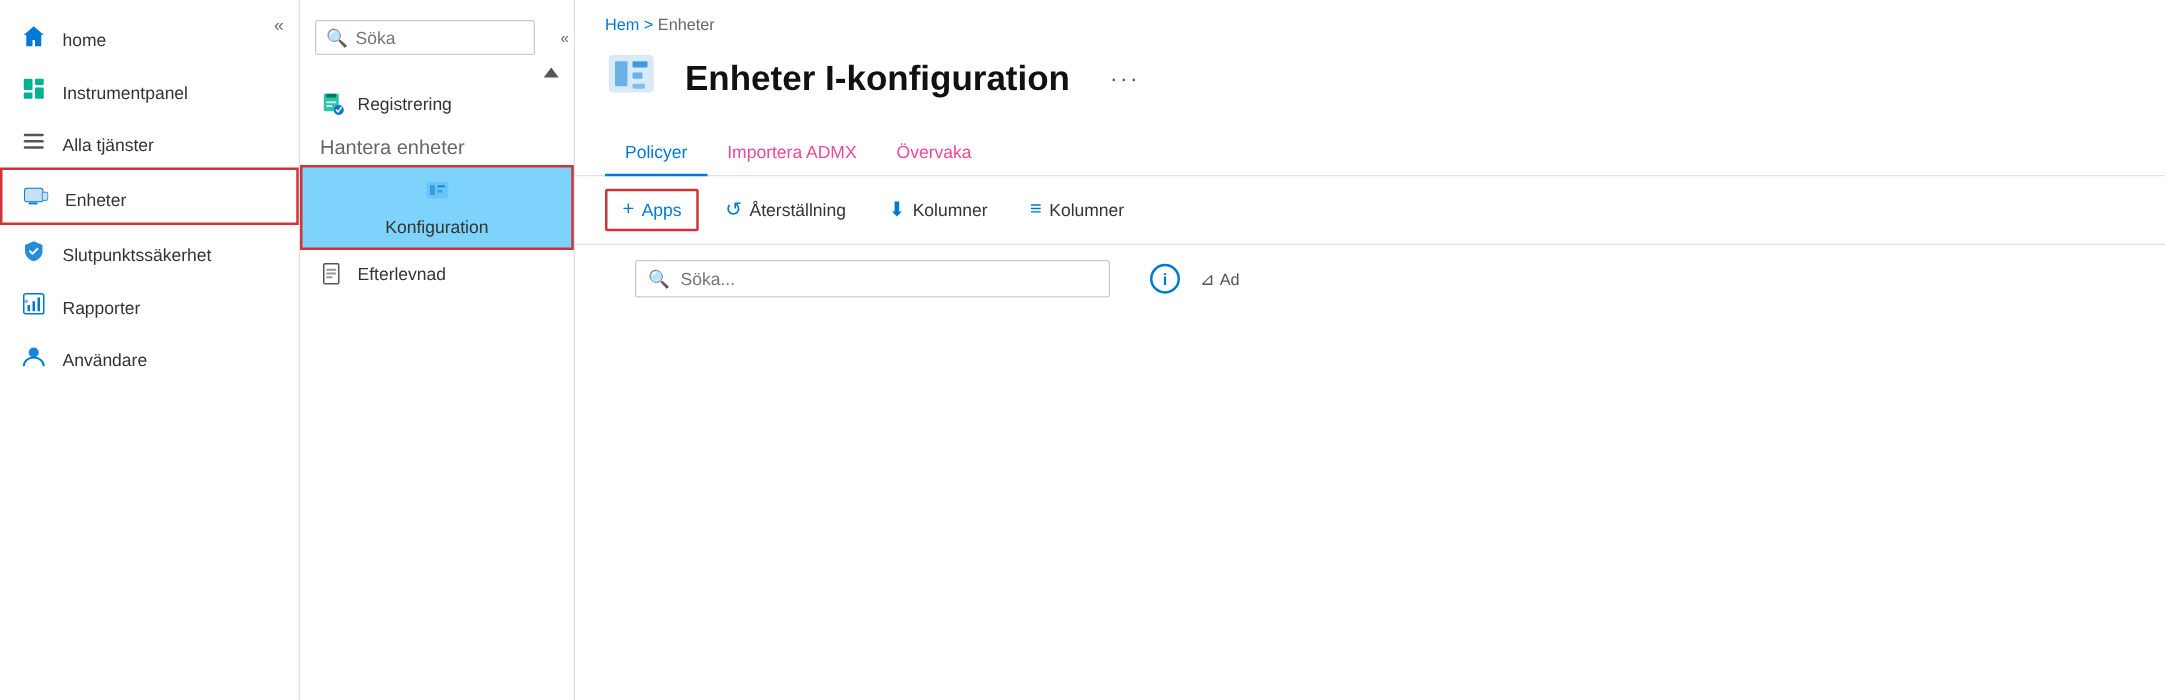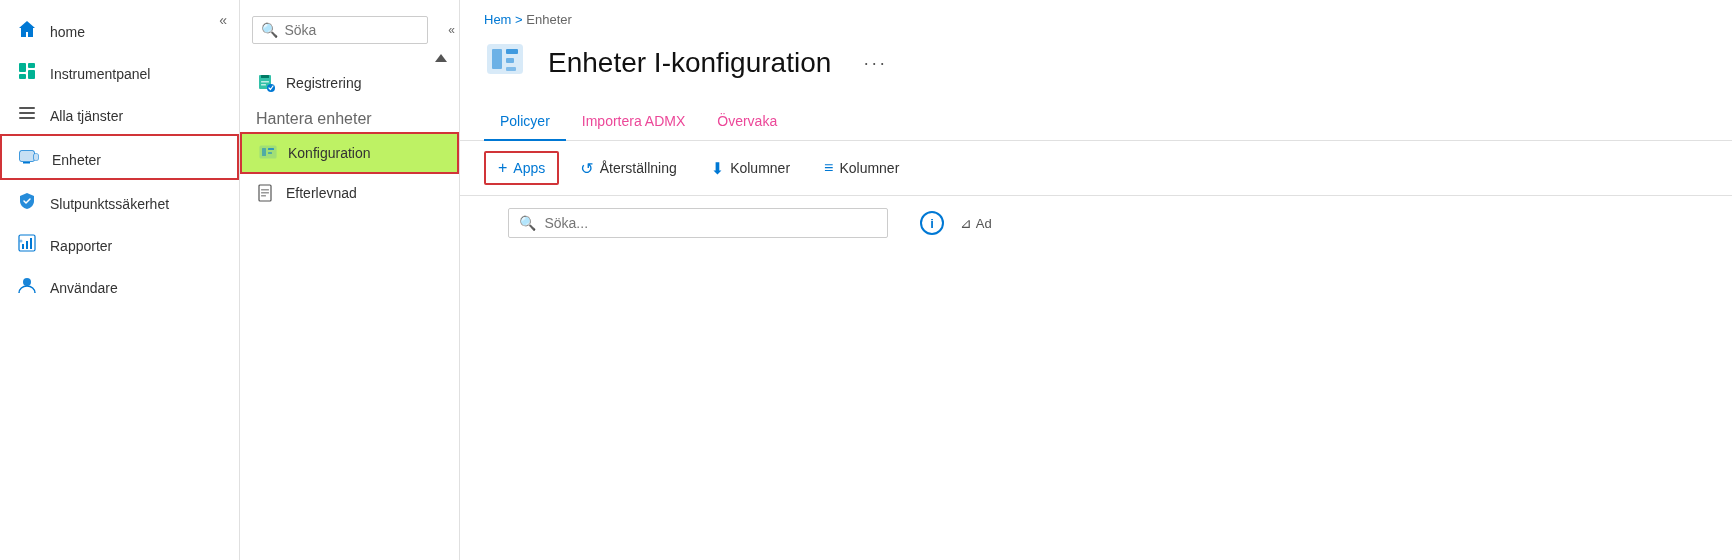--- a/index.html
+++ b/index.html
@@ -95,22 +95,23 @@
     .subnav-item {
       display: flex;
       align-items: center;
       padding: 9px 16px;
       cursor: pointer;
       gap: 10px;
       color: #333;
       font-size: 14px;
     }
     .subnav-item.active {
-      background: #bef264;
+      background: #7dd3fc;
       border: 2px solid #d13438;
+      flex-direction: column;
     }
     .subnav-item .icon {
       width: 20px;
       height: 20px;
       display: flex;
       align-items: center;
       justify-content: center;
       flex-shrink: 0;
     }
     .subnav-scroll-arrow {
@@ -152,21 +153,21 @@
     }
     .page-title-icon {
       width: 48px;
       height: 48px;
       display: flex;
       align-items: center;
       justify-content: center;
     }
     .page-title {
       font-size: 28px;
-      font-weight: 400;
+      font-weight: 700;
       color: #111;
     }
     .page-menu-btn {
       margin-left: 8px;
       cursor: pointer;
       color: #555;
       font-size: 18px;
       padding: 4px 8px;
       letter-spacing: 2px;
     }

